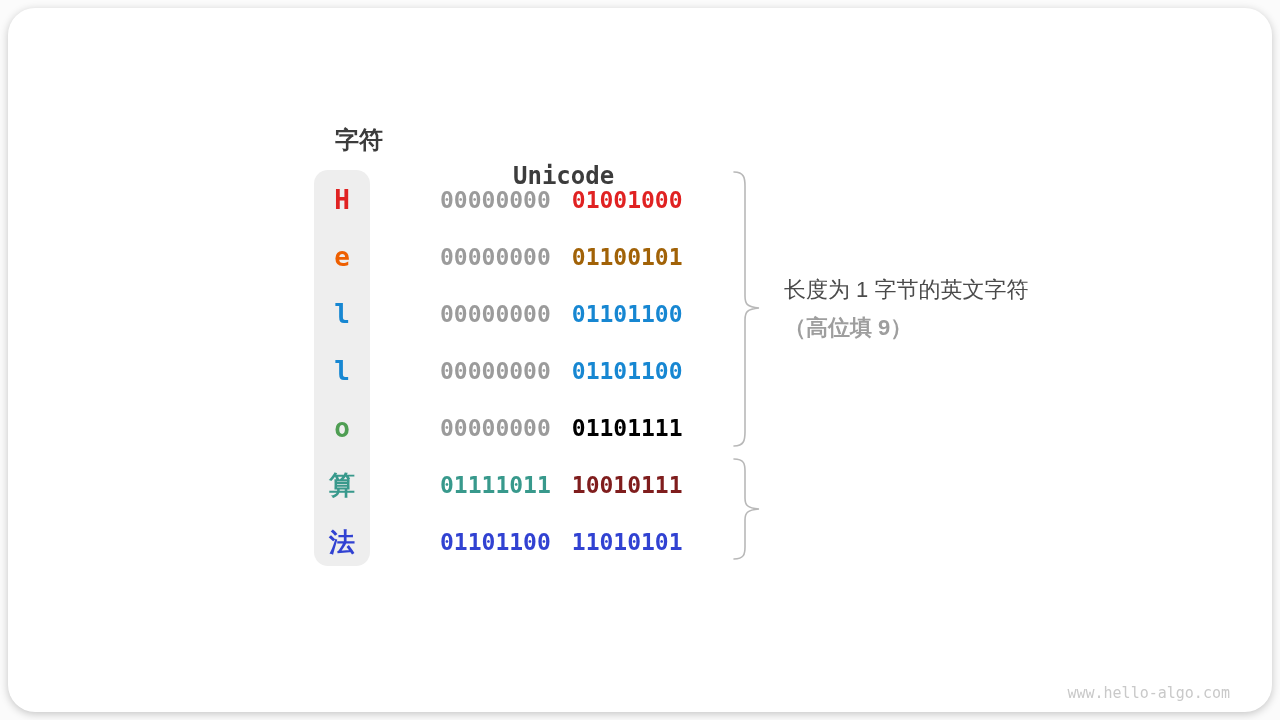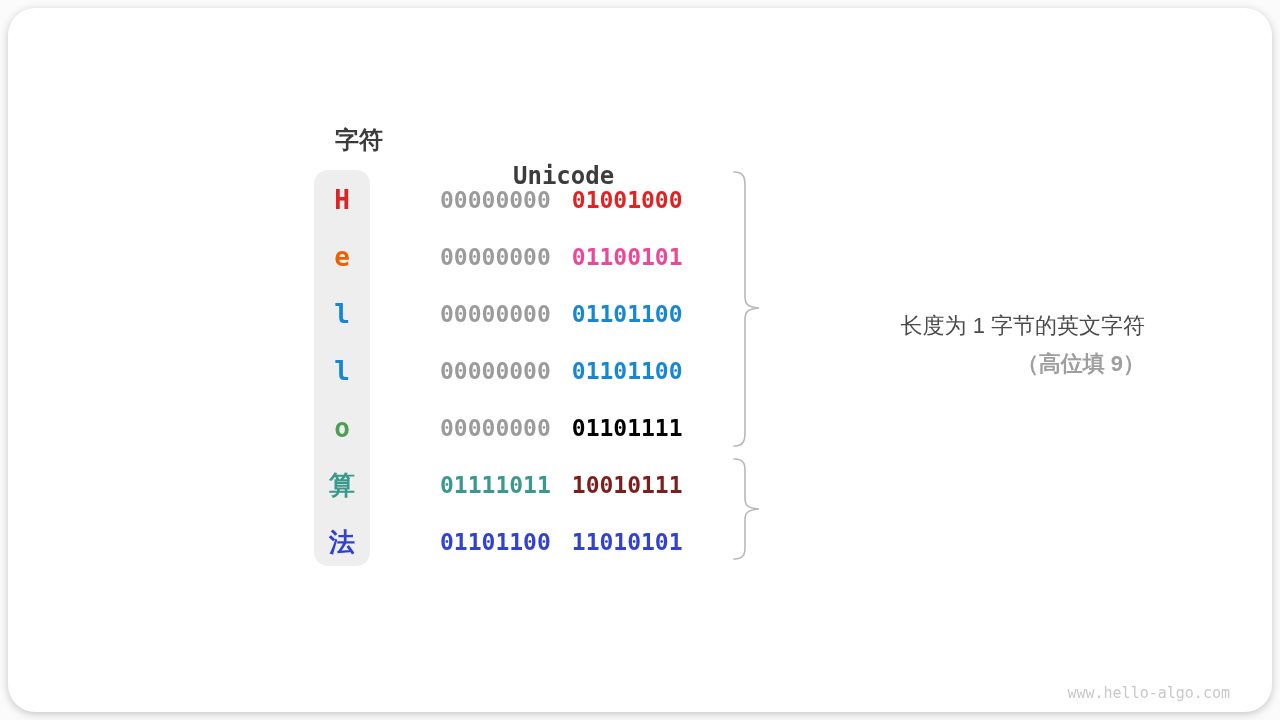--- a/index.html
+++ b/index.html
@@ -49,21 +49,21 @@
     letter-spacing:0px;white-space:pre;
   }
   .byte.b1{margin-left:70px;}
   .byte.b2{margin-left:21px;}
   .braces{position:absolute;left:0;top:0;width:1280px;height:720px;pointer-events:none;}
   .annotation{
     position:absolute;
     color:#4b4b4b;font-size:22px;line-height:38px;
     font-family:"Liberation Sans", sans-serif;
   }
-  .annotation-1{left:823px;top:263px;width:314px;text-align:right;margin-top:36px;}
+  .annotation-1{left:776px;top:263px;width:314px;text-align:left;}
   .annotation-1 .sub{color:#9e9e9e;font-weight:bold;}
   .annotation-2{left:782px;top:487px;}
   .watermark{
     position:absolute;right:42px;top:676px;
     font-family:"DejaVu Sans Mono", monospace;
     font-size:15px;color:#c9c9c9;
   }
 </style>
 </head>
 <body>
@@ -77,21 +77,21 @@
     <div class="char-column-bg"></div>
 
     <div class="row" style="top:174px">
       <span class="char-cell" style="color: rgb(224, 34, 34);">H</span>
       <span class="byte b1" style="color: rgb(155, 155, 155);">00000000</span>
       <span class="byte b2" style="color: rgb(224, 34, 34);">01001000</span>
     </div>
     <div class="row" style="top:231px">
       <span class="char-cell" style="color: rgb(238, 95, 0);">e</span>
       <span class="byte b1" style="color: rgb(155, 155, 155);">00000000</span>
-      <span class="byte b2" style="color: #ec4899;">01100101</span>
+      <span class="byte b2" style="color: #a16207;">01100101</span>
     </div>
     <div class="row" style="top:288px">
       <span class="char-cell" style="color: rgb(23, 135, 210);">l</span>
       <span class="byte b1" style="color: rgb(155, 155, 155);">00000000</span>
       <span class="byte b2" style="color: rgb(23, 135, 210);">01101100</span>
     </div>
     <div class="row" style="top:345px">
       <span class="char-cell" style="color: rgb(23, 135, 210);">l</span>
       <span class="byte b1" style="color: rgb(155, 155, 155);">00000000</span>
       <span class="byte b2" style="color: rgb(23, 135, 210);">01101100</span>

